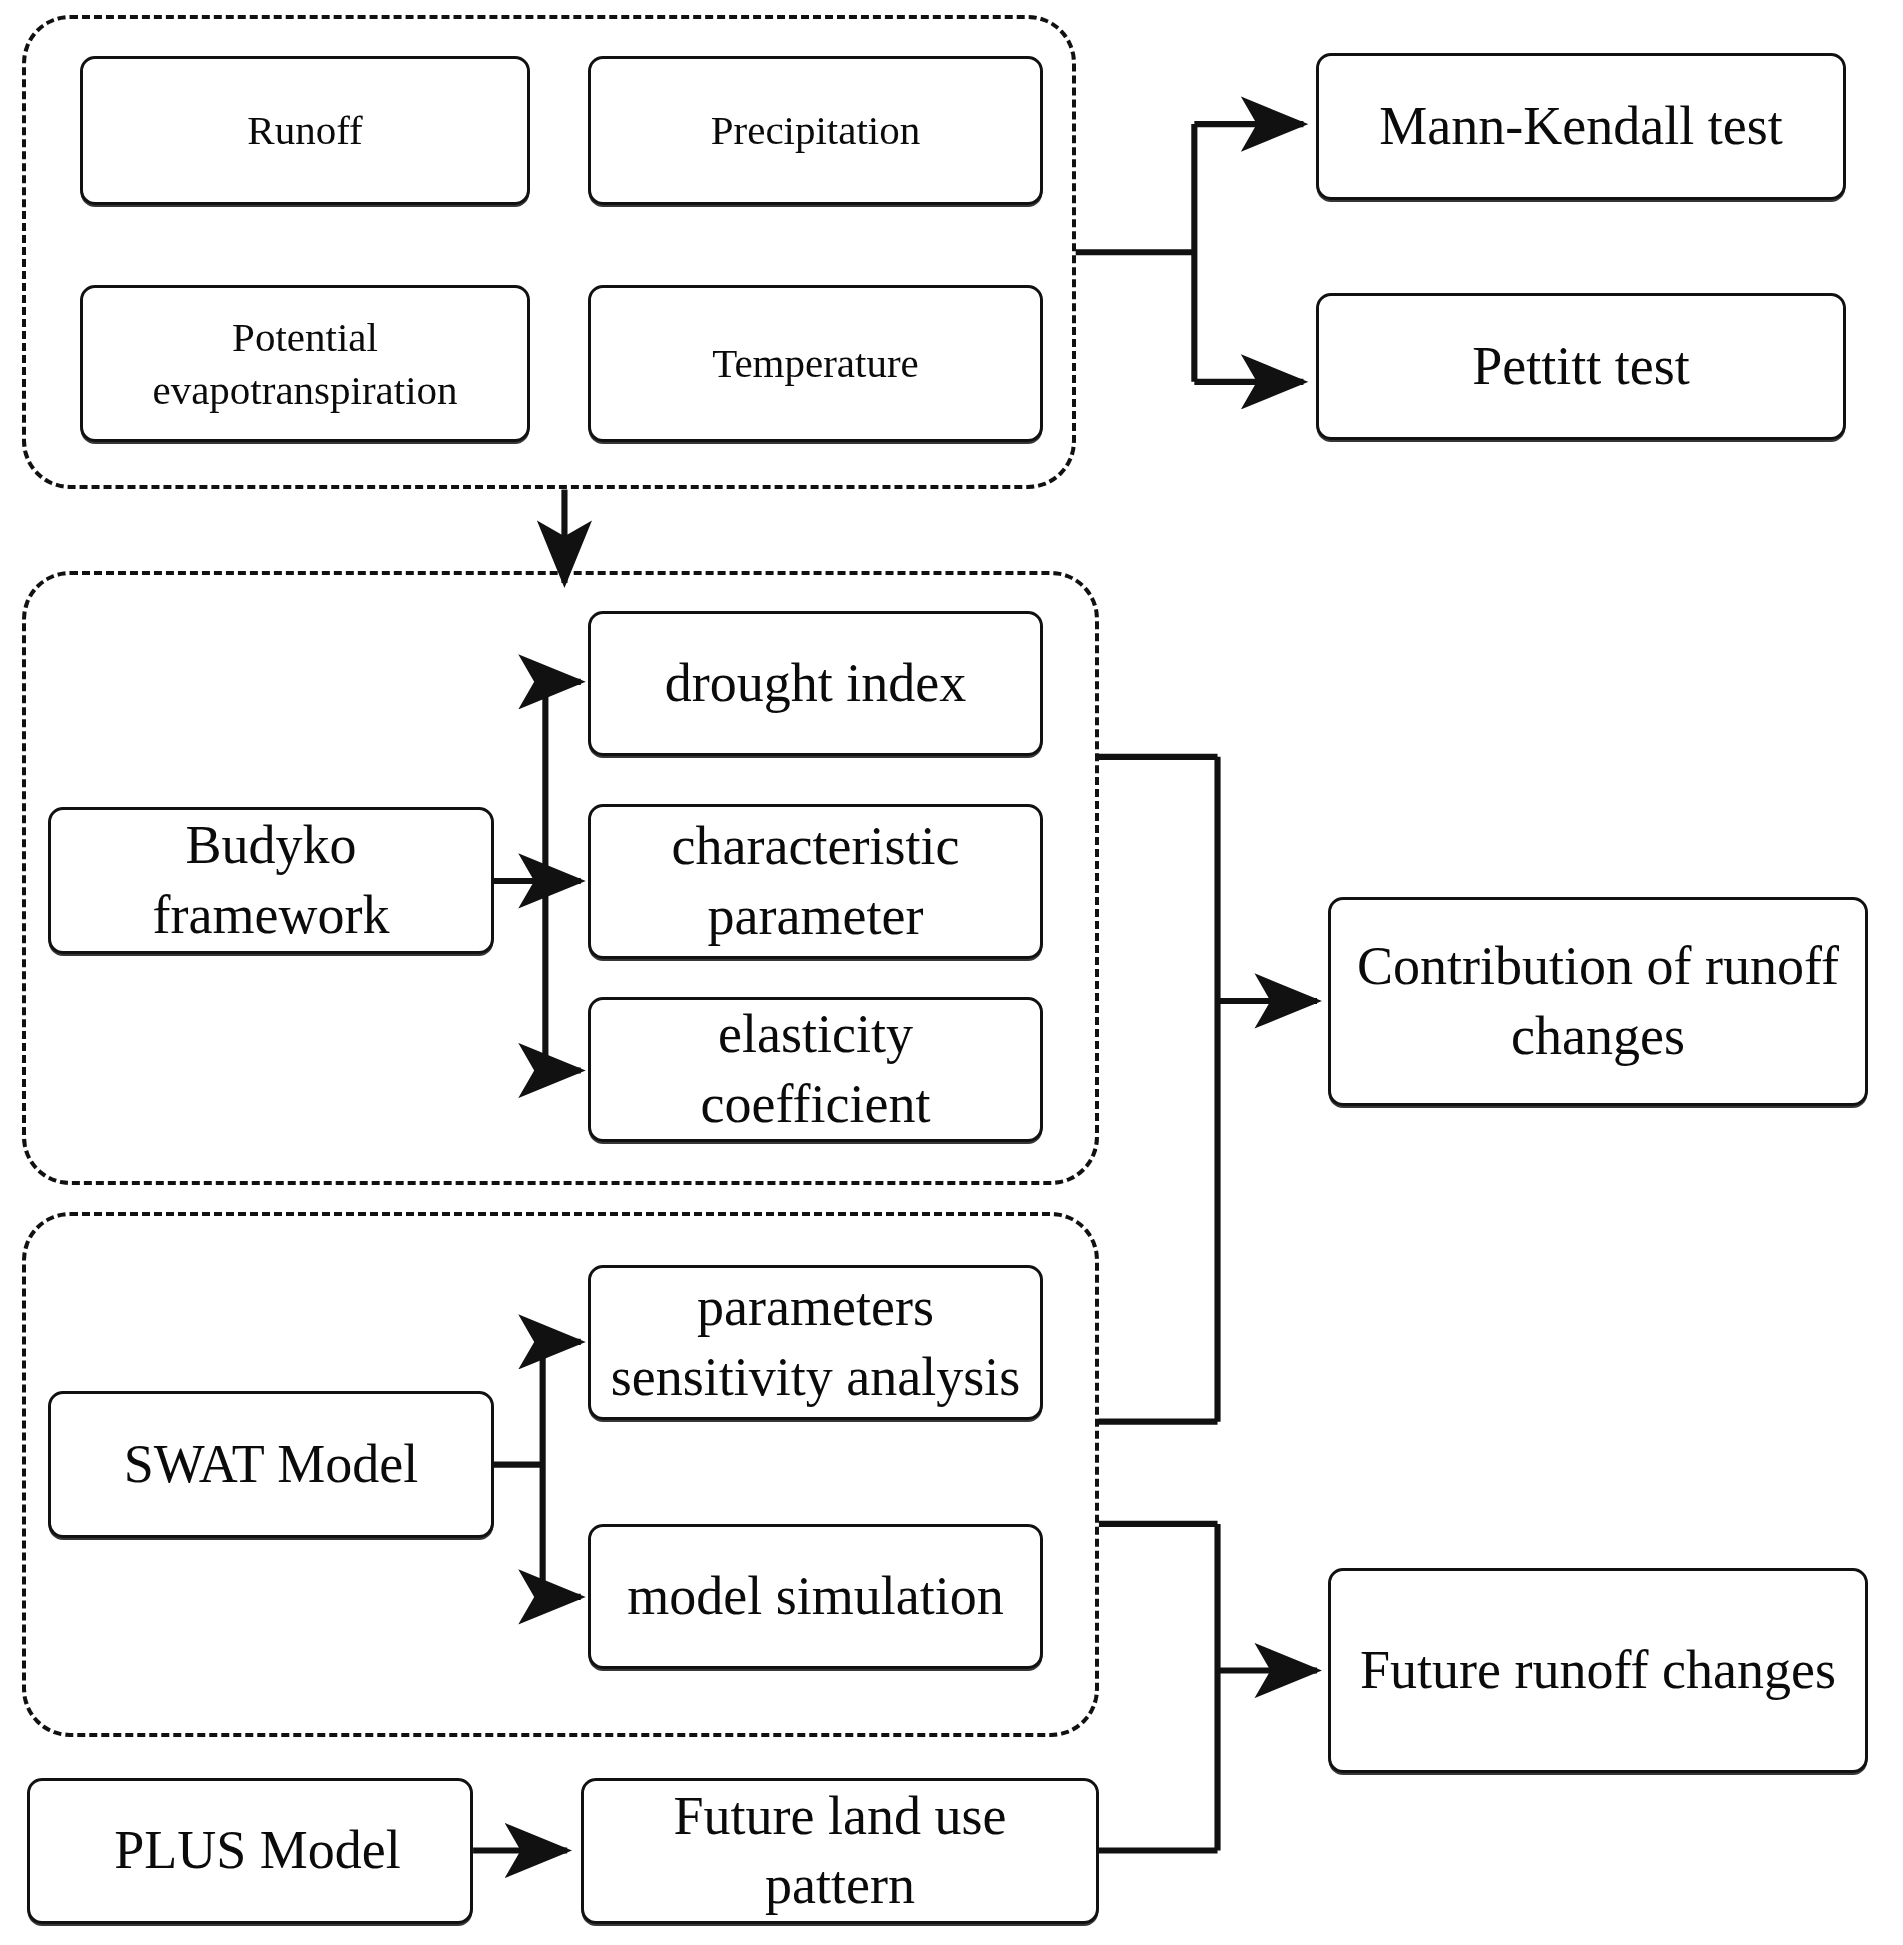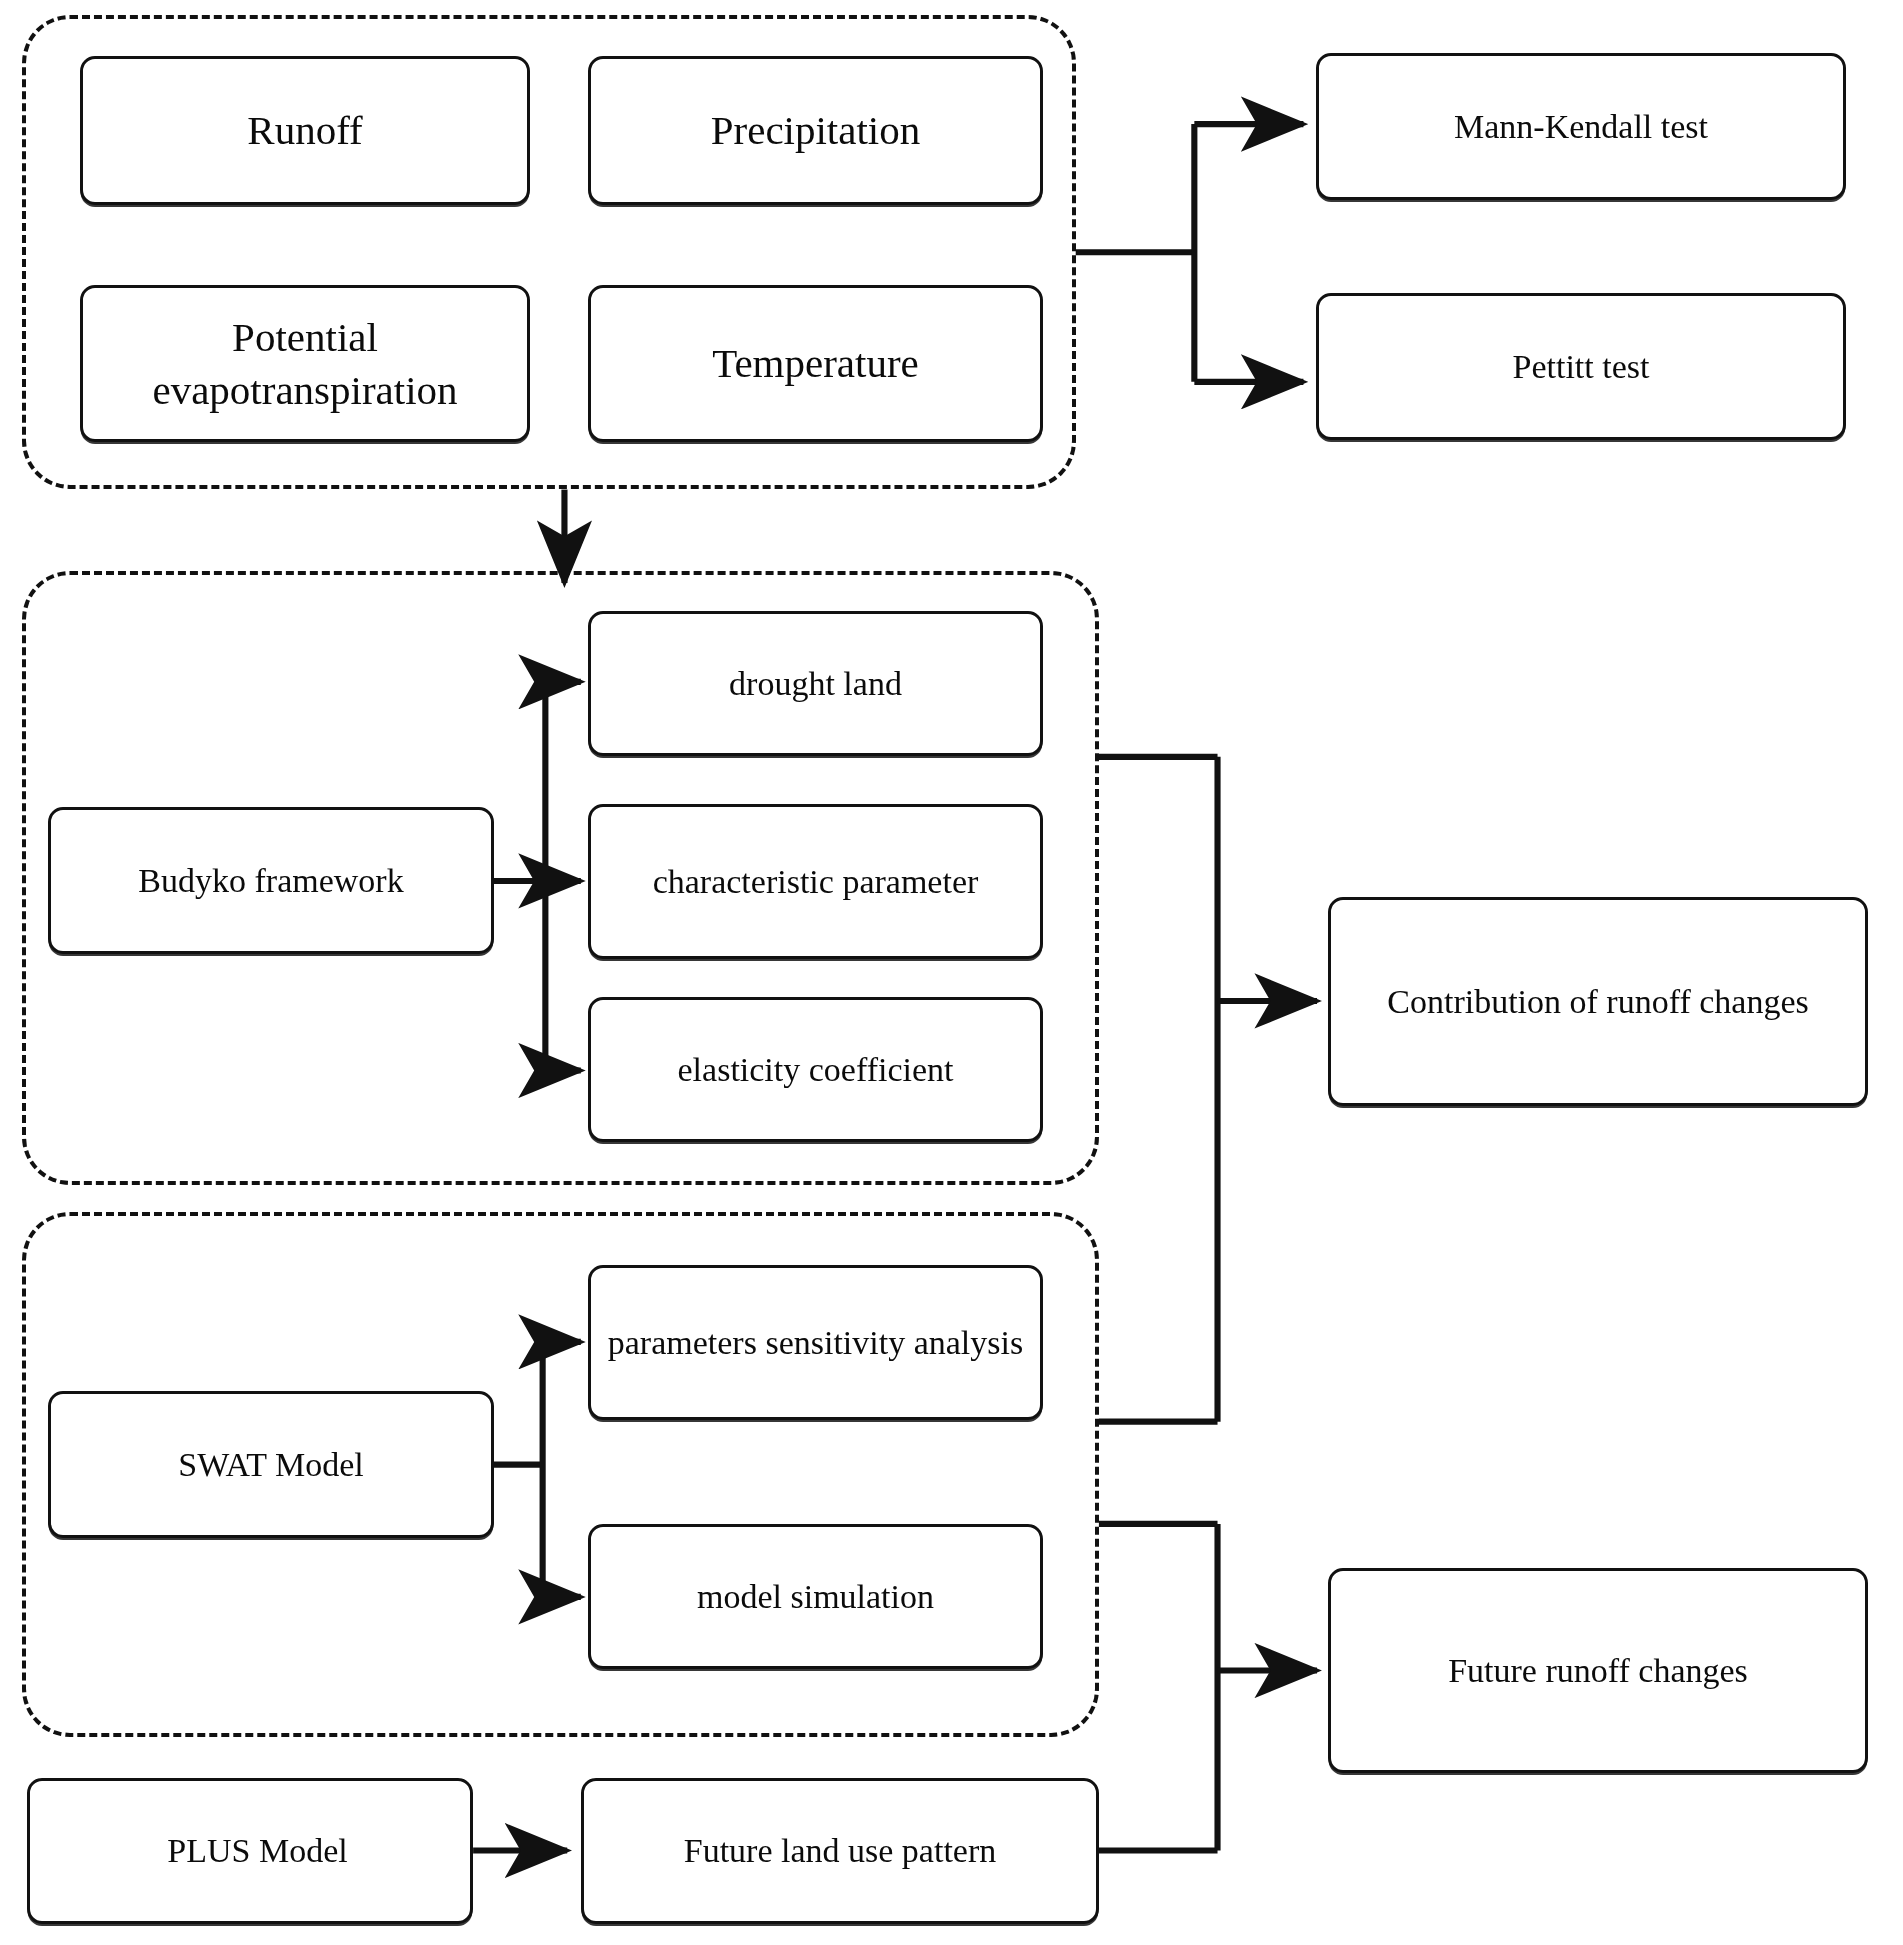--- a/index.html
+++ b/index.html
@@ -33,21 +33,21 @@
     justify-content: center;
     text-align: center;
     color: #0b0b0b;
     line-height: 1.28;
     box-shadow: 0 2.7px 0 -0.7px rgba(20,20,20,0.85);
   }
   .node span {
     display: block;
     padding: 0 9.5px;
   }
-  .fs-big   { font-size: 34px; }
+  .fs-big   { font-size: 54px; }
   .fs-mid   { font-size: 41px; }
   .group-dash {
     position: absolute;
     box-sizing: border-box;
     border: 4.1px dashed #111111;
     border-radius: 48px;
     background: transparent;
     pointer-events: none;
   }
 </style>
@@ -123,21 +123,21 @@
 
   <div class="node fs-big" style="left:1316px; top:293px; width:530px; height:147px;">
     <span>Pettitt test</span>
   </div>
 
   <div class="node fs-big" style="left:48px; top:807px; width:446px; height:147px;">
     <span>Budyko  framework</span>
   </div>
 
   <div class="node fs-big" style="left:588px; top:611px; width:455px; height:145px;">
-    <span>drought land</span>
+    <span>drought index</span>
   </div>
 
   <div class="node fs-big" style="left:588px; top:804px; width:455px; height:155px;">
     <span>characteristic parameter</span>
   </div>
 
   <div class="node fs-big" style="left:588px; top:997px; width:455px; height:145px;">
     <span>elasticity coefficient</span>
   </div>
 

